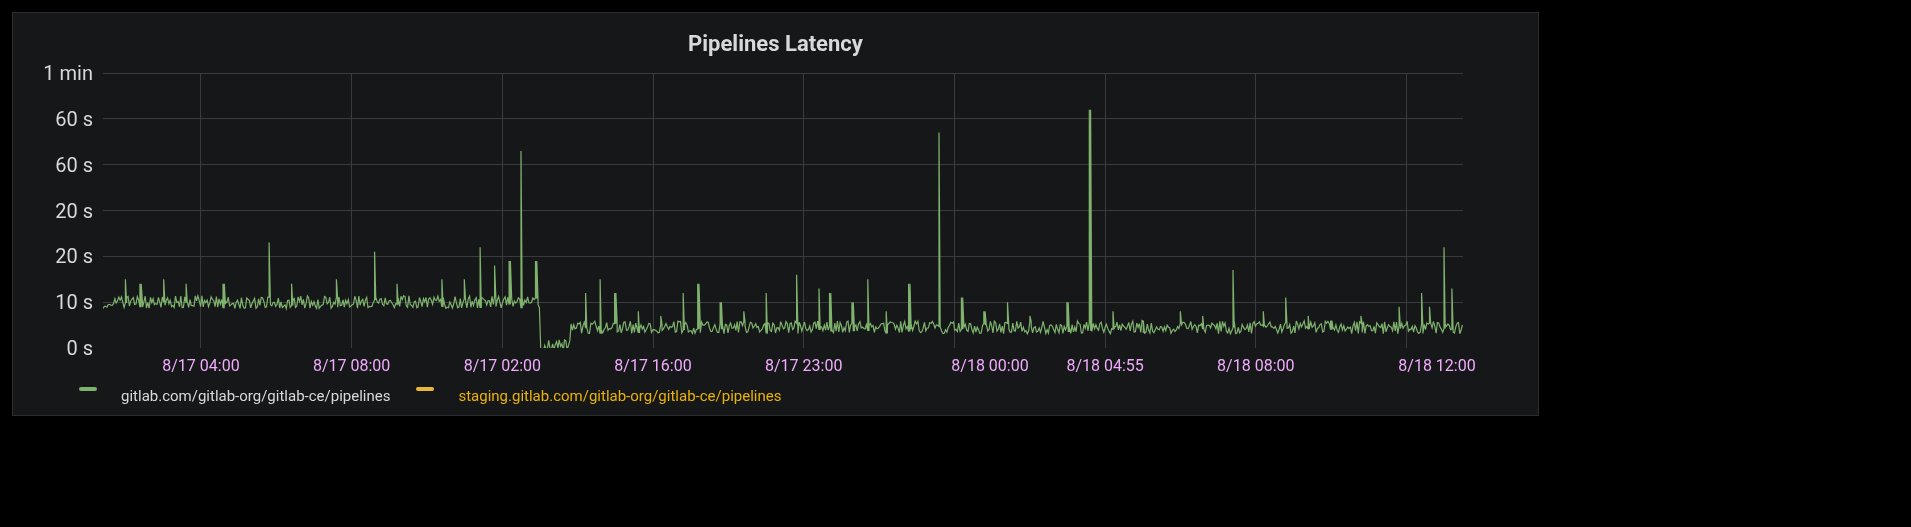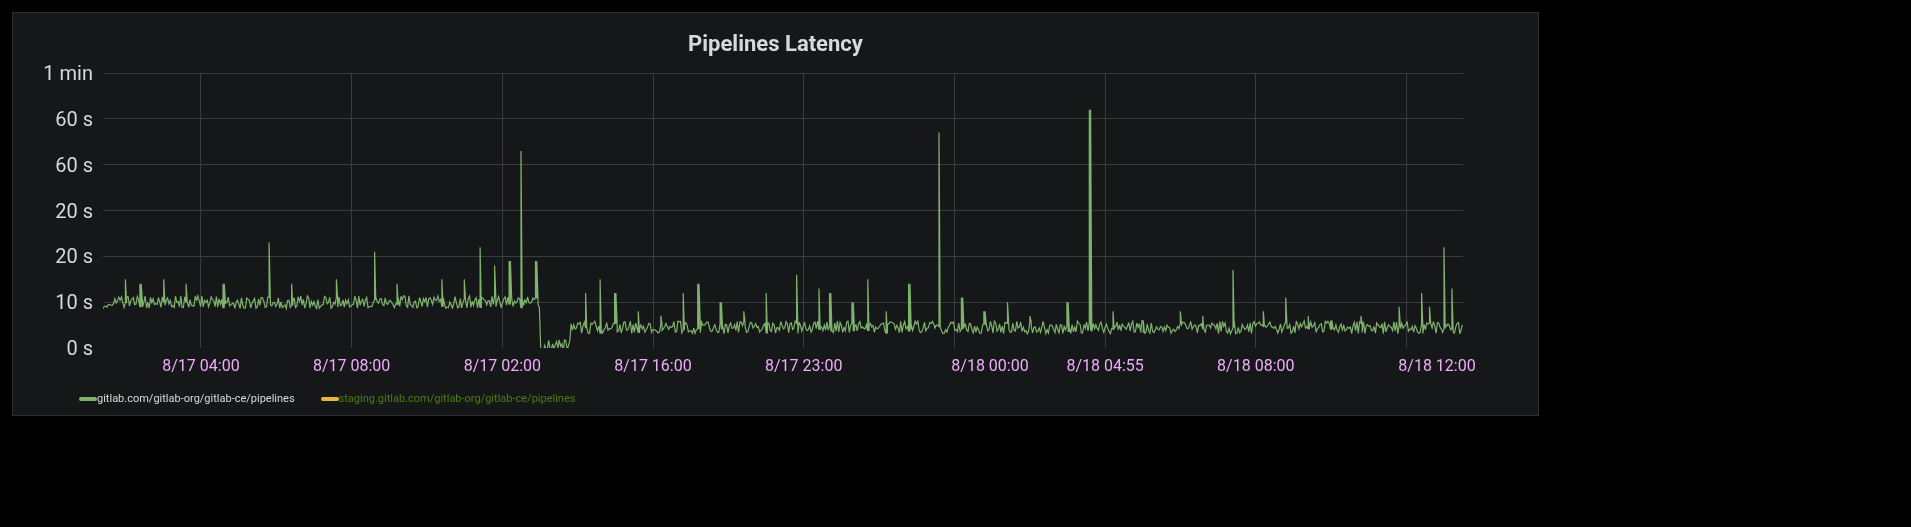--- a/index.html
+++ b/index.html
@@ -66,23 +66,22 @@
   .legend {
     position: absolute;
     left: 66px;
     bottom: 10px;
     display: flex;
     gap: 26px;
     align-items: center;
   }
   .legend-item {
     display: flex;
-    align-items: center;
-    gap: 0;
-    font-size: 11px;
+    gap: 24px;
+    font-size: 15px;
   }
   .swatch {
     width: 18px;
     height: 4px;
     border-radius: 2px;
   }
 </style>
 </head>
 <body>
 
@@ -135,16 +134,16 @@
       </div>
   </div>
 
   <div class="legend">
     <div class="legend-item">
       <span class="swatch" id="sw0" style="background: rgb(126, 178, 109);"></span>
       <span id="lg0" style="color:#d8d9da;">gitlab.com/gitlab-org/gitlab-ce/pipelines</span>
     </div>
     <div class="legend-item">
       <span class="swatch" id="sw1" style="background: rgb(234, 184, 57);"></span>
-      <span id="lg1" style="color:#4d7c0f;">staging.gitlab.com/gitlab-org/gitlab-ce/pipelines</span>
+      <span id="lg1" style="color:#eab308;">staging.gitlab.com/gitlab-org/gitlab-ce/pipelines</span>
     </div>
   </div>
 </div>
 
 </body></html>

